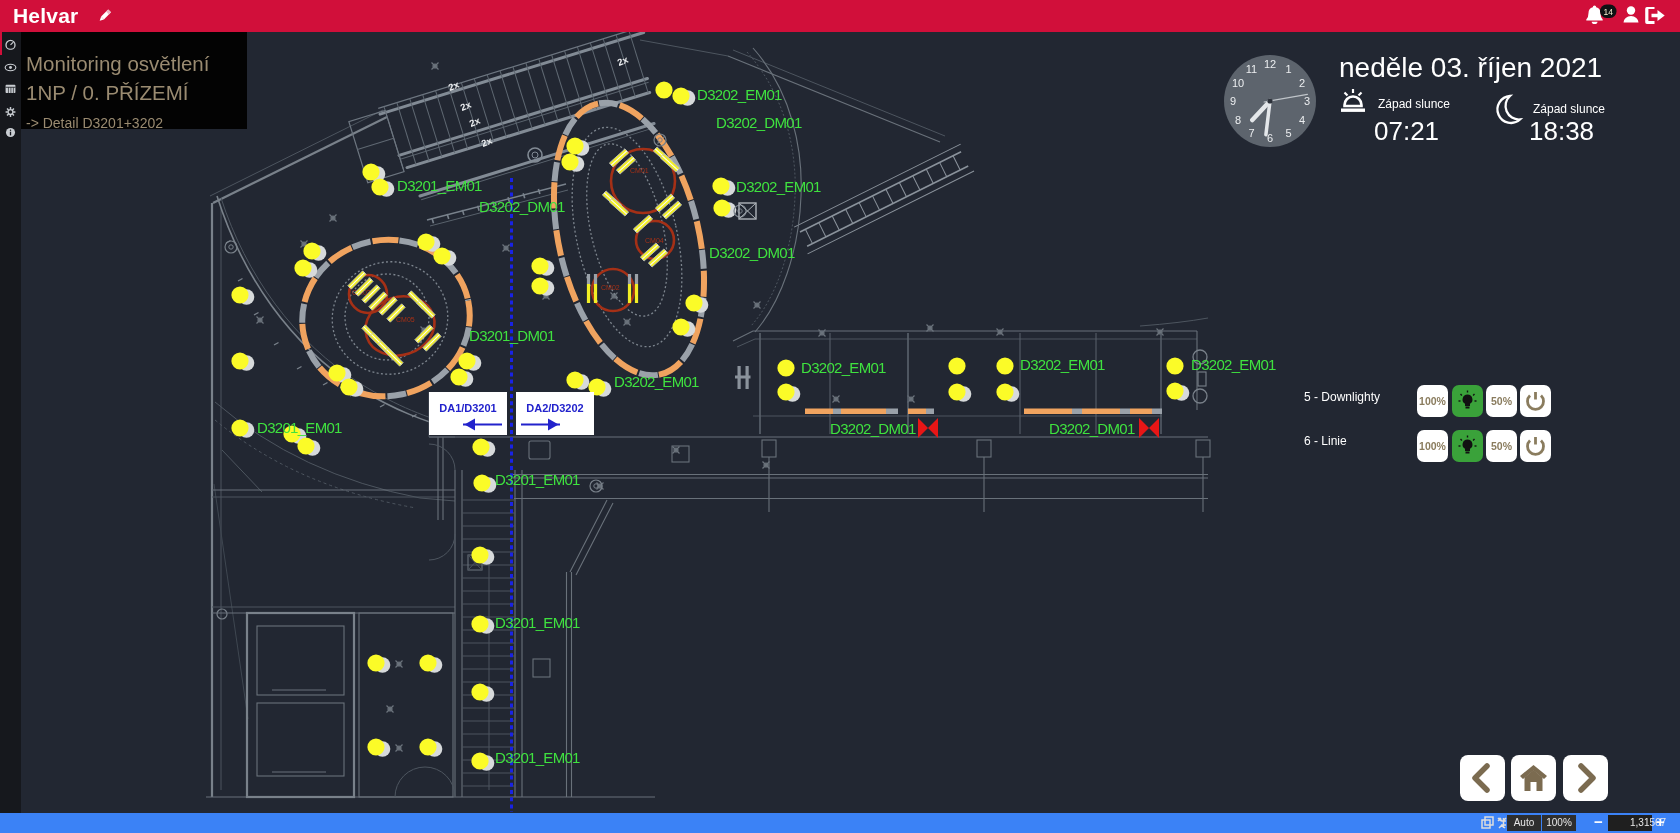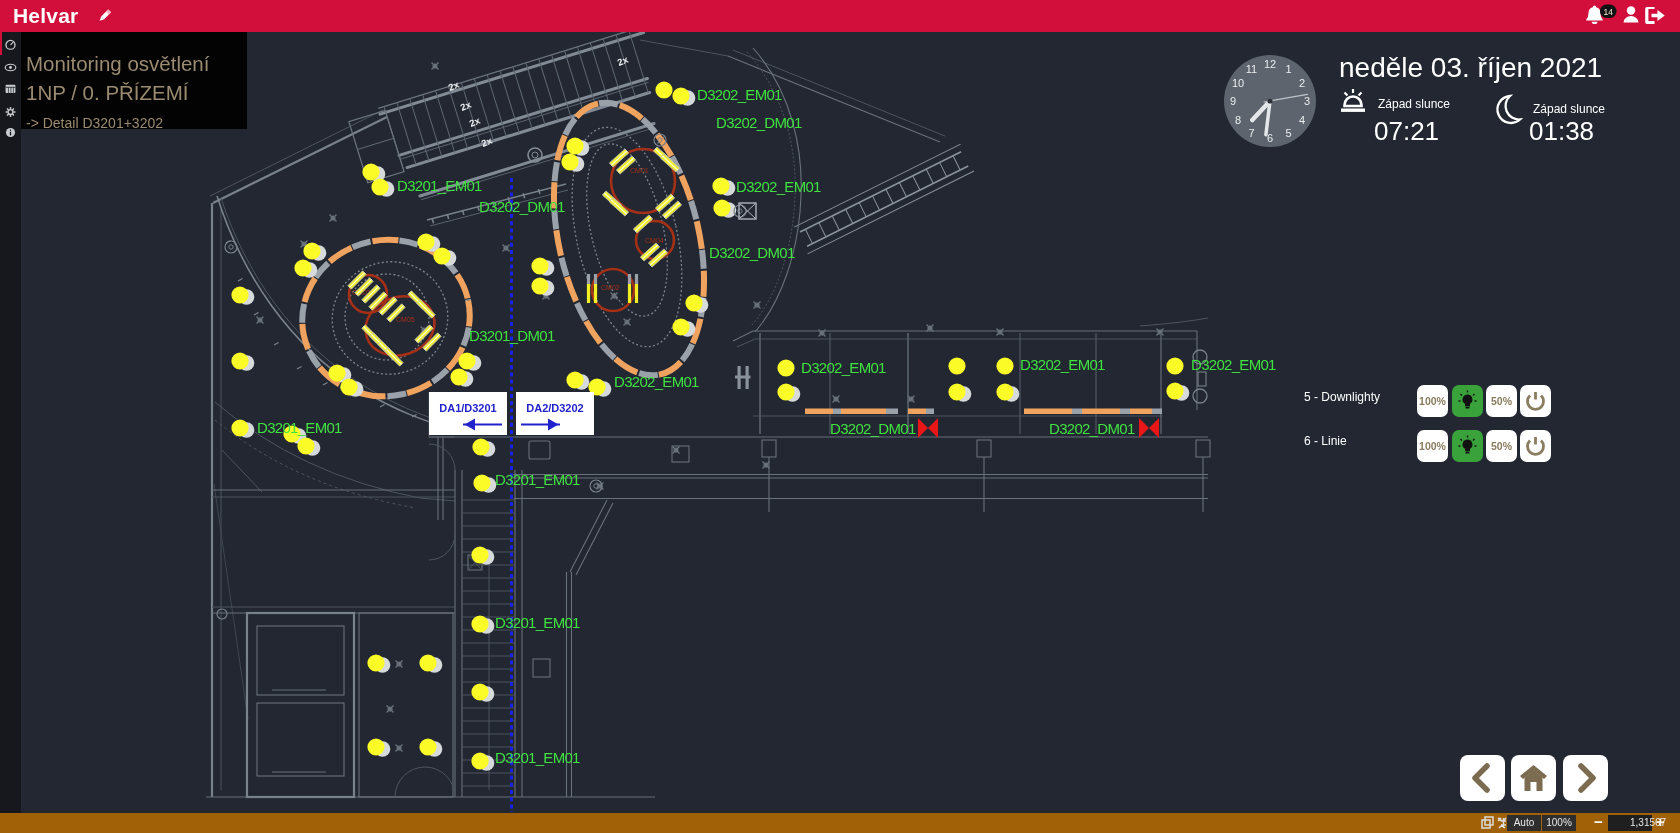--- a/index.html
+++ b/index.html
@@ -10,21 +10,21 @@
 #redmark{position:absolute;left:0;top:0;width:2px;height:23px;background:#d10f3a}
 .sic{position:absolute;left:0;width:21px;text-align:center;color:#c9cdd2;transform:scale(0.82)}
 #overlay{position:absolute;left:21px;top:32px;width:226px;height:97px;background:#030303;z-index:25;color:#9a8b71;font-size:20.5px;line-height:28.5px;padding:18px 0 0 5px}
 #dateline{position:absolute;left:1339px;top:52px;color:#fff;font-size:28px;z-index:10;white-space:nowrap}
 .sunlab{position:absolute;color:#fff;font-size:12px;z-index:10}
 .suntime{position:absolute;color:#fff;font-size:26px;z-index:10}
 .ctl-label{position:absolute;color:#fff;font-size:12px;z-index:10;width:100px}
 .btn{position:absolute;width:31px;height:32px;background:#fff;border-radius:7px;z-index:10;color:#8a7c5e;font-size:10.5px;font-weight:bold;text-align:center;line-height:32px}
 .btn.green{background:#3aa23a}
 .navbtn{position:absolute;width:45px;height:46px;background:#fff;border-radius:8px;z-index:10;top:755px}
-#bottombar{position:absolute;left:0;top:813px;width:1680px;height:20px;background:#a16207;z-index:30}
+#bottombar{position:absolute;left:0;top:813px;width:1680px;height:20px;background:#3b82f6;z-index:30}
 .bpill{position:absolute;top:2px;height:16px;background:#2e2e2e;color:#e8e8e8;font-size:10px;text-align:center;line-height:16px}
 </style></head>
 <body>
 <div id="app">
 <svg width="1680" height="833" viewBox="0 0 1680 833" style="position:absolute;left:0;top:0" xmlns="http://www.w3.org/2000/svg">
       <defs></defs>
       <style>.gl{fill:#3fe23f;font-size:15px;letter-spacing:-0.7px;font-family:"Liberation Sans",sans-serif;}.da{fill:#2222cc;font-size:11px;font-weight:bold;text-anchor:middle;font-family:"Liberation Sans",sans-serif;}</style>
       <g transform="translate(333,218)" stroke="#6b737c" stroke-width="1.3" fill="none">
         <line x1="-3.5" y1="-3.5" x2="3.5" y2="3.5"></line>
         <line x1="-3.5" y1="3.5" x2="3.5" y2="-3.5"></line>
@@ -674,21 +674,21 @@
         <circle cx="10.5" cy="6.5" r="5.5" fill="#c9cdd2"></circle>
         <rect x="9.7" y="5.5" width="1.6" height="4.5" fill="#16181d"></rect>
         <circle cx="10.5" cy="3.8" r="0.9" fill="#16181d"></circle>
       </svg>
 </div>
 <div id="overlay">Monitoring osvětlení<br>1NP / 0. PŘÍZEMÍ<br><span style="font-size:14px">-&gt; Detail D3201+3202</span></div>
 <div id="dateline">neděle 03. říjen 2021</div>
 <div class="sunlab" style="left:1378px;top:97px">Západ slunce</div>
 <div class="suntime" style="left:1374px;top:116px">07:21</div>
 <div class="sunlab" style="left:1533px;top:102px">Západ slunce</div>
-<div class="suntime" style="left:1529px;top:116px">01:38</div>
+<div class="suntime" style="left:1529px;top:116px">18:38</div>
 <div class="ctl-label" style="left:1304px;top:390px">5 - Downlighty</div>
 <div class="ctl-label" style="left:1304px;top:434px">6 - Linie</div>
 <div class="btn" style="left:1417px;top:385px">100%</div>
 <div class="btn green" style="left:1452px;top:385px"><svg width="31" height="32">
         <g transform="translate(15.5,16)">
           <path d="M0,-6.5 a5,5 0 0 1 2.5,9.3 l0,2.2 h-5 l0,-2.2 a5,5 0 0 1 2.5,-9.3 z" fill="#111"></path>
           <rect x="-2" y="5.5" width="4" height="2" fill="#111"></rect>
           <g stroke="#111" stroke-width="1.4">
             <line x1="0" y1="-10.5" x2="0" y2="-8.5"></line>
             <line x1="-7" y1="-7" x2="-5.6" y2="-5.6"></line>

